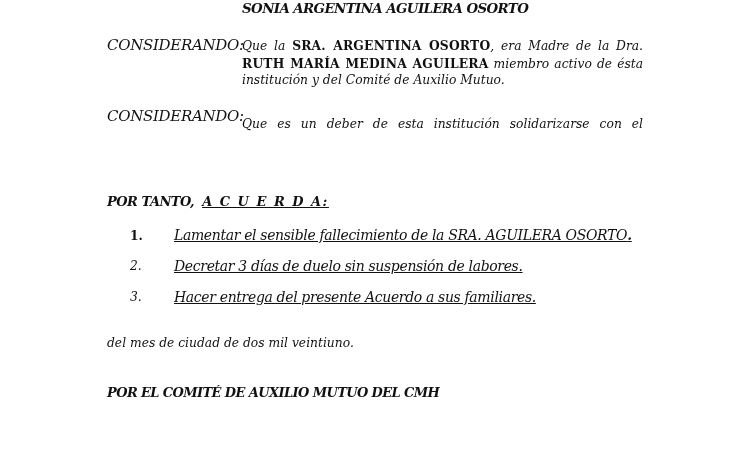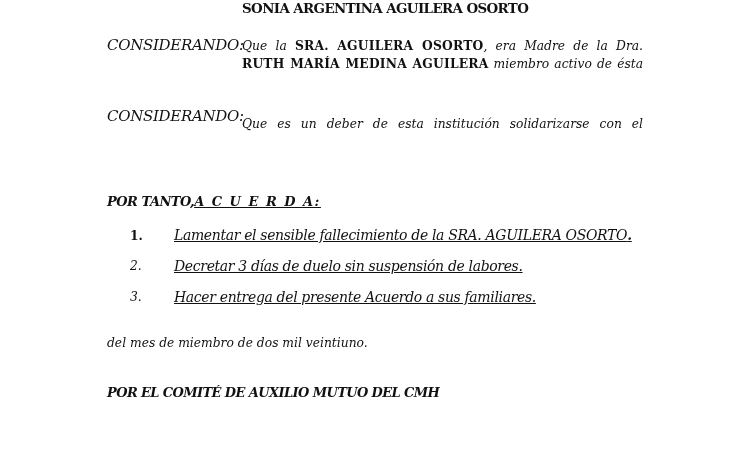--- a/index.html
+++ b/index.html
@@ -1,45 +1,46 @@
 <!DOCTYPE html>
 <html><head>
 <meta charset="utf-8">
 <style>
   html, body { margin:0; padding:0; background:#ffffff; }
   body { width:750px; height:450px; overflow:hidden; position:relative;
          font-family:"DejaVu Serif", "Liberation Serif", serif; color:#111; }
   .abs { position:absolute; white-space:nowrap; }
   .b { font-weight:bold; }
-  .title { left:242px; top:0px; font-size:13.4px; font-weight:bold; line-height:17px; letter-spacing:-0.6px; }
+  .title { left:242px; top:0px; font-size:13.4px; font-weight:bold; font-style:italic; line-height:17px; letter-spacing:-0.6px; }
   .label { left:107px; font-size:15px; font-style:italic; line-height:17.5px; letter-spacing:-0.3px; }
   .para { left:242px; width:401px; font-size:12.3px; font-style:italic; line-height:17.6px; text-align:justify; white-space:normal; }
   .para .line { display:block; text-align:justify; text-align-last:justify; height:17.6px; white-space:nowrap; }
   .para .line.last { text-align-last:left; }
   .pt { left:107px; top:193px; font-size:13px; font-weight:bold; font-style:italic; line-height:17px; letter-spacing:-0.5px; }
-  .pt .acuerda { text-decoration:underline; letter-spacing:1.5px; }
+  .pt .acuerda { text-decoration:underline; margin-left:8px; letter-spacing:1.5px; }
   .num { left:130px; font-size:12.3px; font-style:italic; line-height:17px; }
   .item { left:174px; font-size:14px; font-style:italic; line-height:17px; letter-spacing:-0.35px;text-decoration:underline; }
   .dado { left:107px; top:335px; width:536px; font-size:12.3px; font-style:italic; line-height:17.5px; white-space:normal; }
   .dado .line { display:block; white-space:nowrap; text-align:justify; text-align-last:justify; height:17.5px; }
   .dado .line.last { text-align-last:left; }
   .sign { left:107px; top:384px; font-size:13px; font-weight:bold; font-style:italic; line-height:17px; letter-spacing:-0.6px; }
   .bold-up { font-weight:bold; font-style:normal; letter-spacing:0.2px; }
 </style>
 </head>
 <body>
 
 <div>
 
   <div class="abs title">SONIA ARGENTINA AGUILERA OSORTO</div>
 
   <div class="abs label" style="top:37px;">CONSIDERANDO:</div>
   <div class="abs para" style="top:37px;">
-    <span class="line"><span>Que la </span><span class="bold-up">SRA. AGUILERA OSORTO</span><span>, era Madre de la Dra.</span></span>
+    <span class="line"><span>Que la </span><span class="bold-up">SRA. ARGENTINA OSORTO</span><span>, era Madre de la Dra.</span></span>
     <span class="line"><span class="bold-up">RUTH MARÍA MEDINA AGUILERA</span><span> miembro activo de ésta</span></span>
+    <span class="line last">institución y del Comité de Auxilio Mutuo.</span>
   </div>
 
   <div class="abs label" style="top:108px;">CONSIDERANDO:</div>
   <div class="abs para" style="top:116px;">
     <span class="line">Que es un deber de esta institución solidarizarse con el</span>
   </div>
 
   <div class="abs pt">
     <span>POR TANTO,</span><span class="acuerda">A C U E R D A:</span>
   </div>
@@ -47,18 +48,18 @@
   <div class="abs num b" style="top:227px; font-style:normal; font-weight:bold;">1.</div>
   <div class="abs item" style="top:227px;"><span>Lamentar el sensible fallecimiento de la SRA. AGUILERA OSORTO</span><span class="b">.</span></div>
 
   <div class="abs num" style="top:258px;">2.</div>
   <div class="abs item" style="top:258px;">Decretar 3 días de duelo sin suspensión de labores.</div>
 
   <div class="abs num" style="top:289px;">3.</div>
   <div class="abs item" style="top:289px;">Hacer entrega del presente Acuerdo a sus familiares.</div>
 
   <div class="abs dado">
-    <span class="line last">del mes de miembro de dos mil veintiuno.</span>
+    <span class="line last">del mes de ciudad de dos mil veintiuno.</span>
   </div>
 
   <div class="abs sign">POR EL COMITÉ DE AUXILIO MUTUO DEL CMH</div>
 
 </div>
 
 </body></html>

